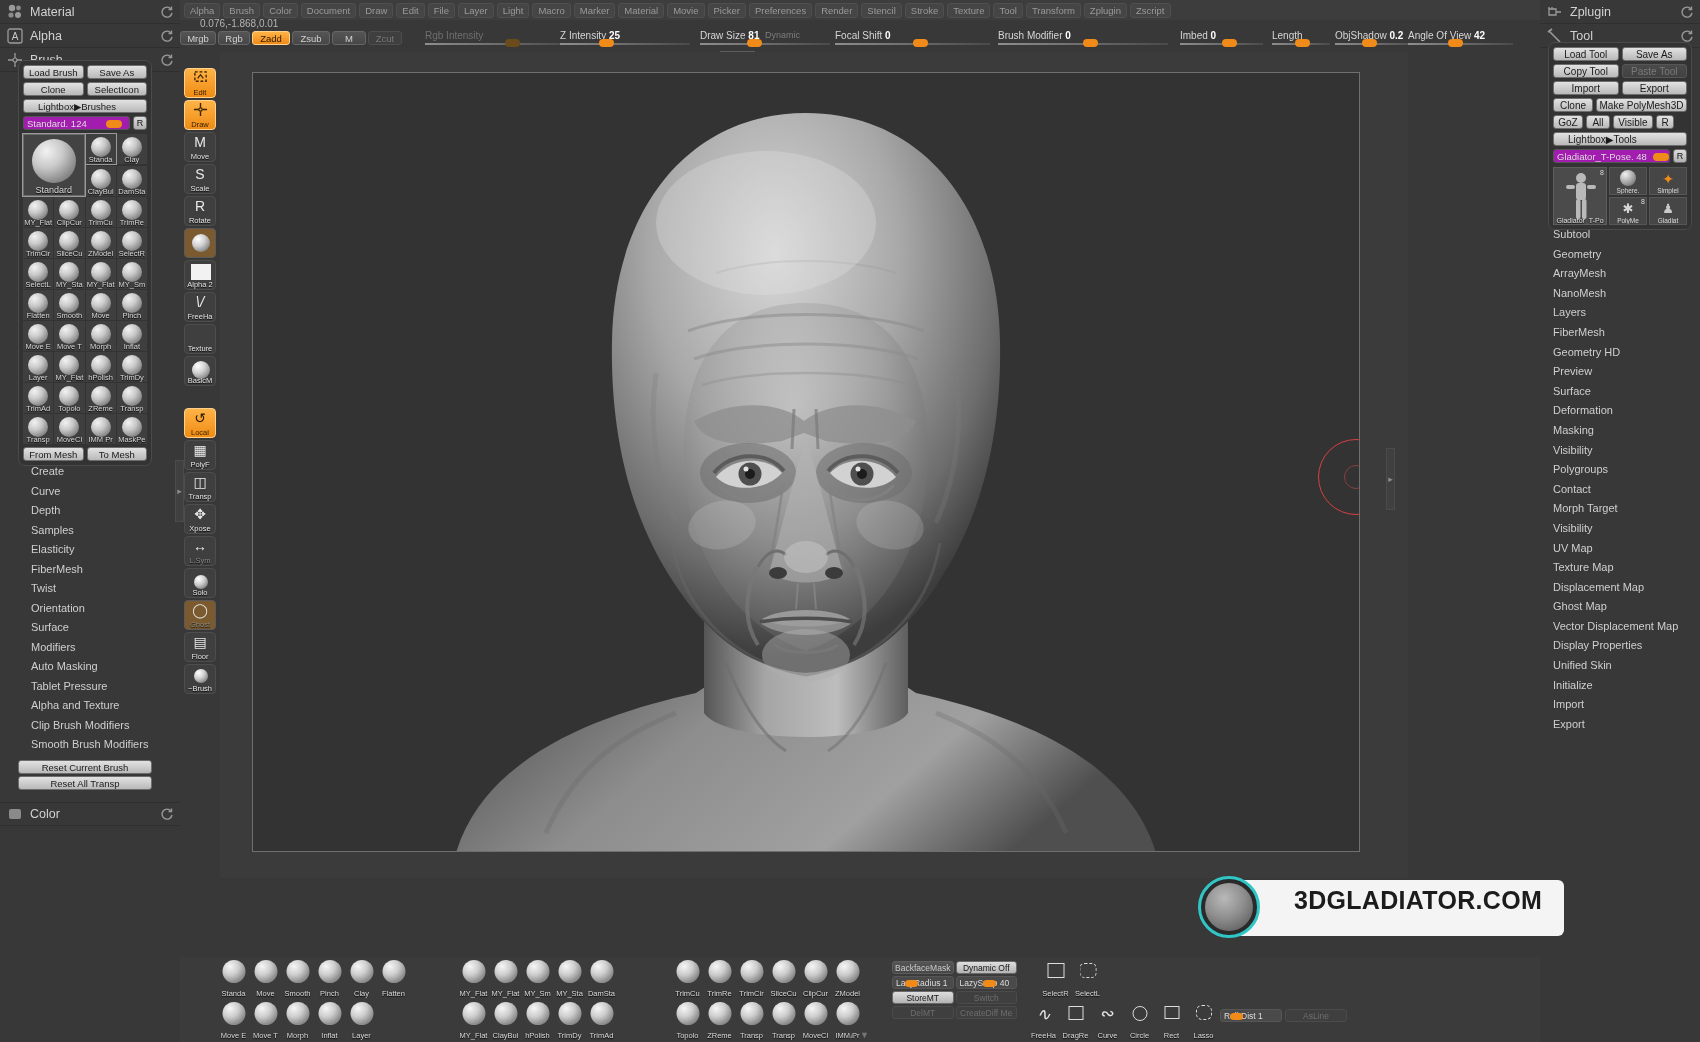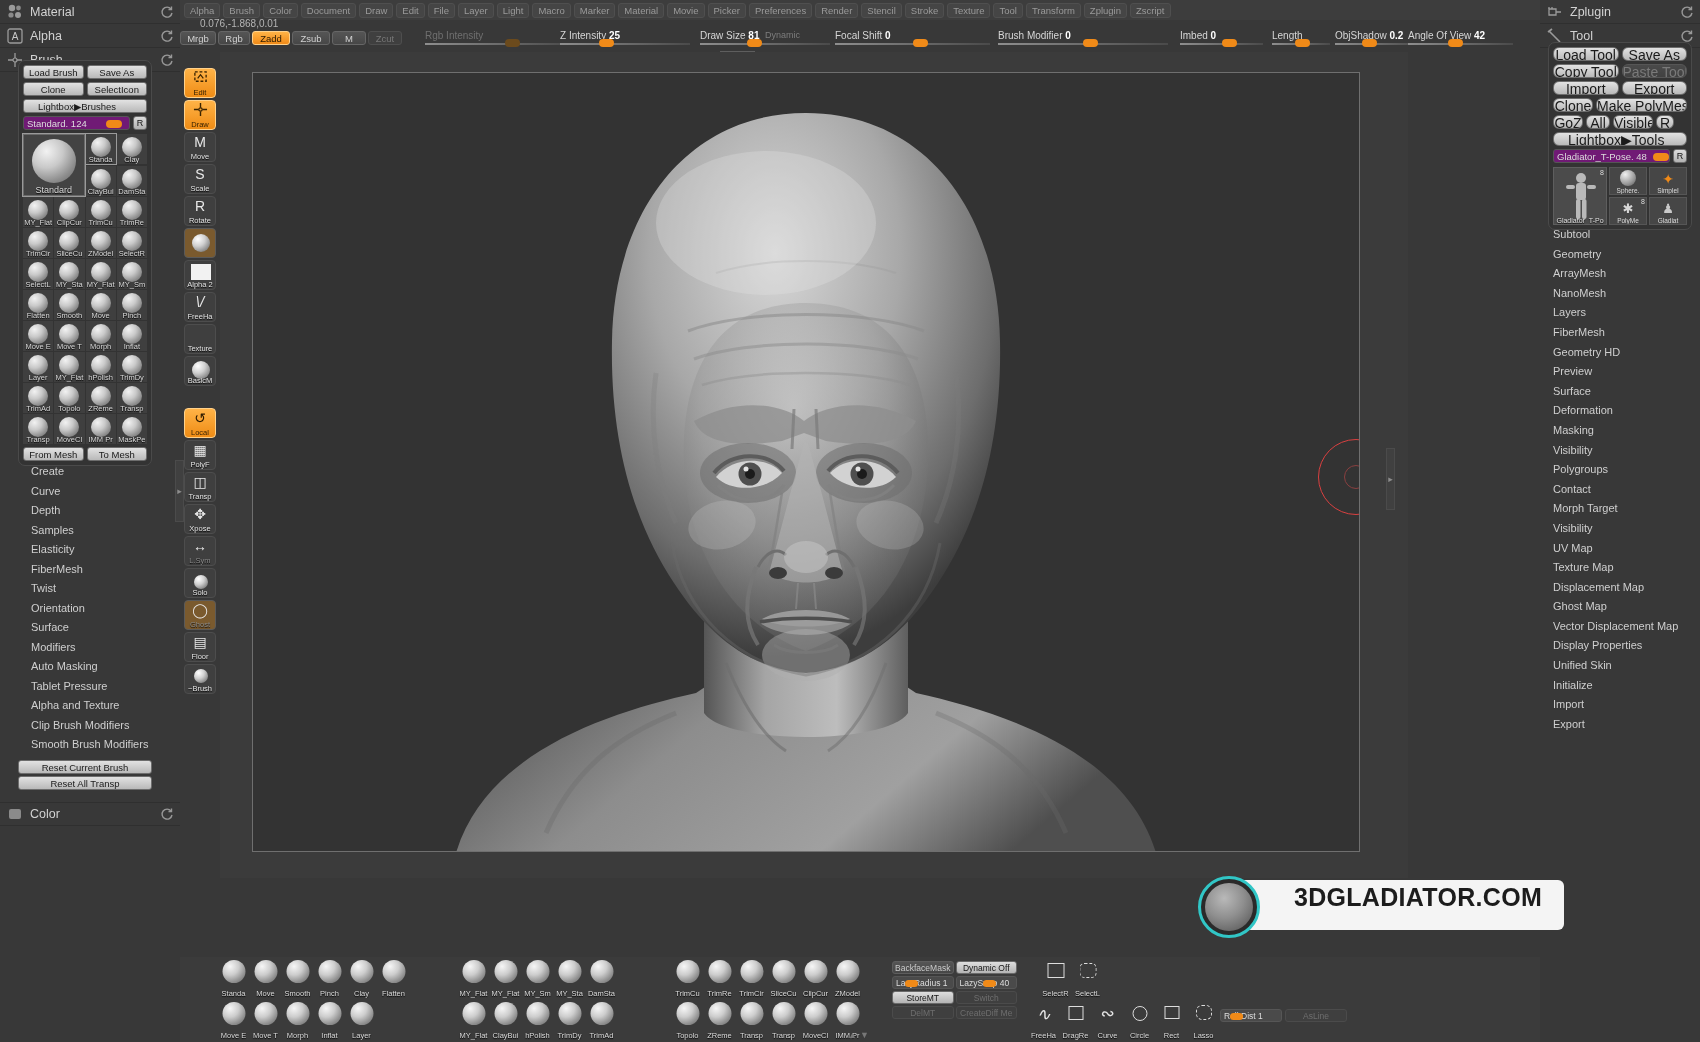--- a/index.html
+++ b/index.html
@@ -33,21 +33,21 @@
     flex: 1; height: 14px; line-height: 14px; text-align: center;
     font-size: 9.5px; color: #1a1a1a;
     background: linear-gradient(#e2e2e2,#b9b9b9);
     border: 1px solid #6d6d6d; border-radius: 3px;
     white-space: nowrap; overflow: hidden;
   }
   .zbtn.wide { flex: 1 1 100%; text-align: left; padding-left: 14px; }
   .slider-row { display: flex; align-items: center; gap: 3px; margin-bottom: 4px; }
   .zslider {
     position: relative; flex: 1; height: 14px; border-radius: 3px;
-    background: #701a75; border: 1px solid #555;
+    background: #a21caf; border: 1px solid #555;
     font-size: 9.5px; color: #ddd; line-height: 14px; padding-left: 3px;
     overflow: hidden;
   }
   .zslider .knob {
     position: absolute; top: 3px; width: 16px; height: 8px; border-radius: 4px;
     background: #f08a18;
   }
   .rbtn {
     width: 14px; height: 14px; font-size: 9px; line-height: 13px; text-align: center;
     background: linear-gradient(#dcdcdc,#b2b2b2); color: #111;
@@ -177,21 +177,21 @@
     border: 1px solid #4b4b4b; display:flex; align-items:center; justify-content:center;
     font-size: 9px; color: #8d8d8d;
   }
 
   
   .rt-panel { position: absolute; right: 0; top: 0; width: 160px; height: 1042px; background: #383838; }
   .tool-box {
     position: absolute; right: 8px; top: 42px; width: 144px;
     background: #333; border: 1px solid #4a4a4a; border-radius: 7px; padding: 4px;
   }
-  .tool-box .zbtn { font-size: 14px; border-radius: 6px; }
+  .tool-box .zbtn { font-size: 10px; }
   .tthumb-row { display: flex; gap: 2px; margin-top: 3px; }
   .tthumb {
     position: relative; width: 54px; height: 58px; background: #474747;
     border: 1px solid #5e5e5e; overflow: hidden;
   }
   .tthumb .tlbl {
     position:absolute; bottom:0; left:0; right:0; text-align:center;
     font-size: 7px; color:#e0e0e0; text-shadow:0 1px 1px #000; white-space:nowrap; overflow:hidden;
   }
   .tmini-grid { display: grid; grid-template-columns: 1fr 1fr; gap: 2px; flex: 1; }
@@ -227,21 +227,21 @@
   .bbtn.dk { background: linear-gradient(#555,#474747); color: #ccc; border-color:#5e5e5e; }
   .bbtn.dim { background: #3f3f3f; color: #6e6e6e; border-color: #4b4b4b; }
   .bslide {
     position: relative; height: 13px; border-radius: 3px; background:#4a4a4a; border:1px solid #565656;
     font-size: 8.5px; color:#ddd; line-height: 12px; padding-left: 3px; overflow:hidden;
   }
   .bslide .k { position:absolute; top:3px; width:13px; height:7px; border-radius:4px; background:#f08a18; }
 
   
   .watermark {
-    position: absolute; left: 1228px; top: 880px; height: 50px;
+    position: absolute; left: 1228px; top: 880px; height: 56px;
     display: flex; align-items: center;
     background: #f4f4f4; border-radius: 6px; padding: 0 22px 16px 66px;
   }
   .watermark .wtext { font-size: 25px; font-weight: bold; color: #1c1c1c; letter-spacing: .3px; white-space: nowrap; }
   .wbadge {
     position: absolute; left: 1198px; top: 876px; width: 62px; height: 62px; border-radius: 50%;
     background: #2a2a2a; border: 3px solid #31c6c6; overflow: hidden;
   }
   .wbadge .face {
     position:absolute; inset:4px; border-radius:50%;

